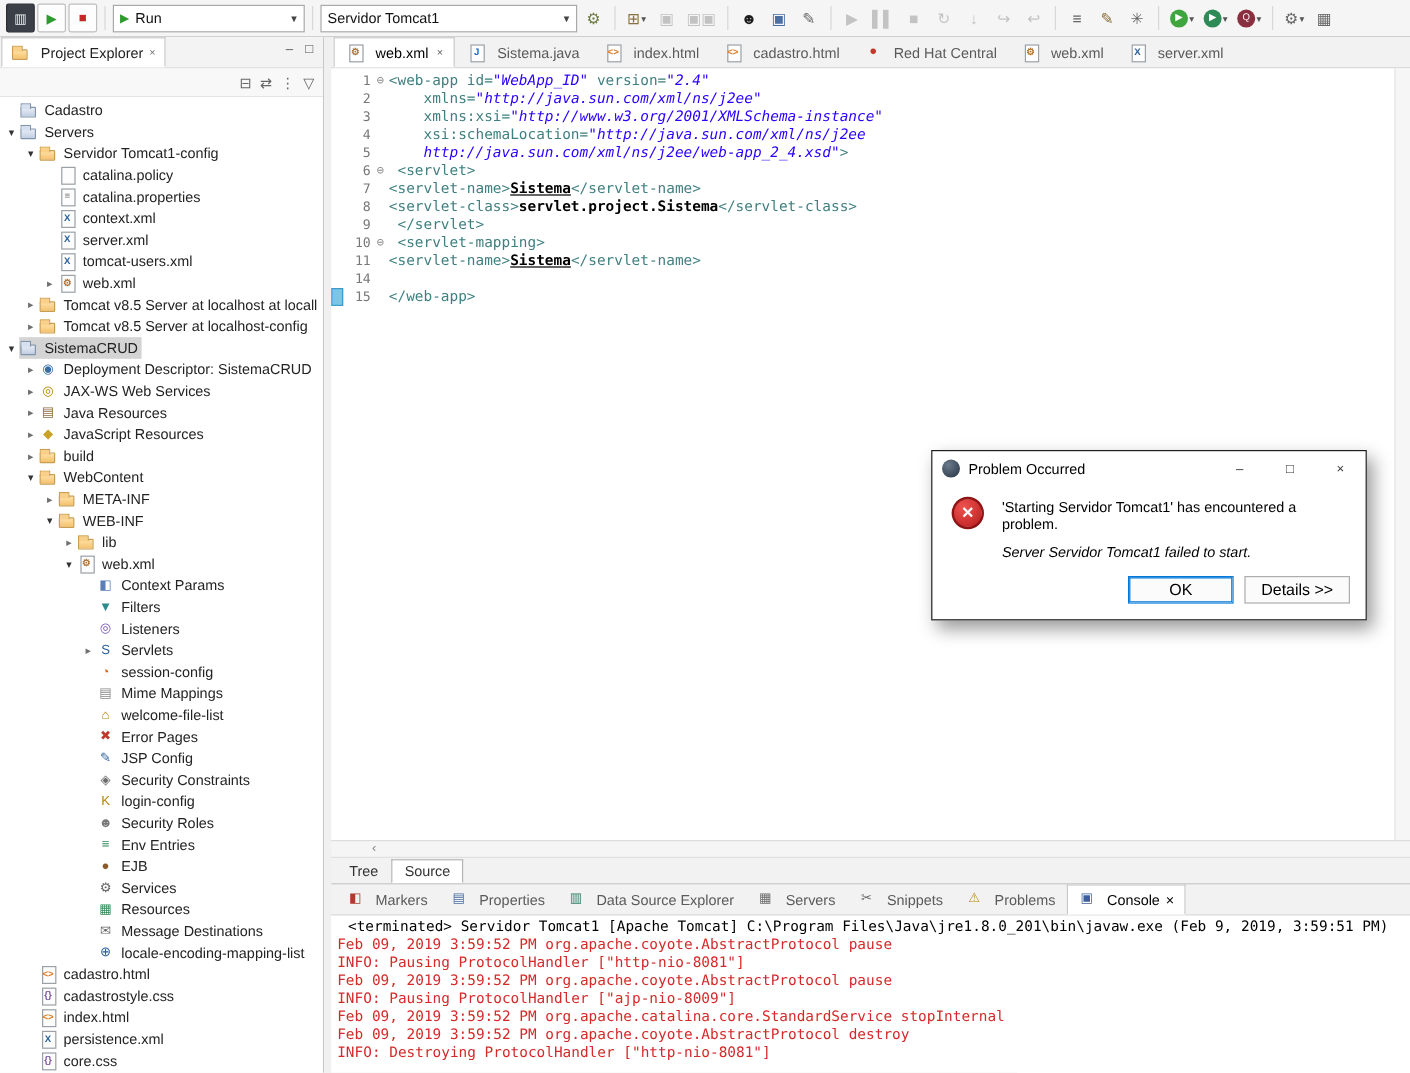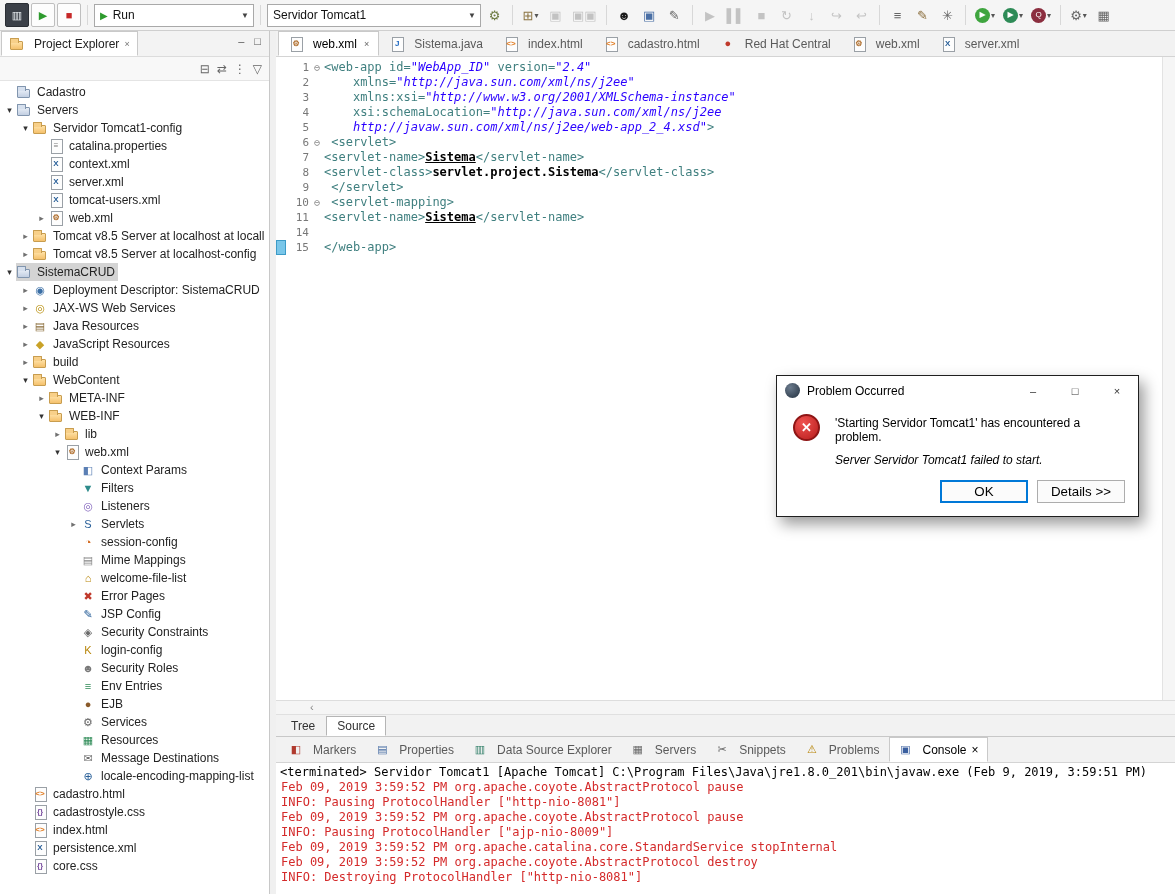--- a/index.html
+++ b/index.html
@@ -78,21 +78,21 @@
   #view-switch { height:22px; background:#f2f2f2; border-top:1px solid #e0e0e0; display:flex; align-items:flex-end; padding-left:4px; }
   .vtab { height:20px; display:flex; align-items:center; padding:0 10px; color:#333; border:1px solid transparent; }
   .vtab.active { background:#fff; border:1px solid #b5b5b5; border-bottom-color:#fff; }
 
   
   #bottom-panel { height:158px; flex:none; background:#f2f2f2; border-top:1px solid #c8c8c8; display:flex; flex-direction:column; }
   #bottom-tabs { height:26px; display:flex; align-items:flex-end; padding-left:3px; border-bottom:1px solid #d4d4d4; }
   .btab { height:25px; display:flex; align-items:center; gap:5px; padding:0 8px; color:#5a5a5a; border:1px solid transparent; white-space:nowrap; }
   .btab.active { background:#fff; border:1px solid #c9c9c9; border-bottom:1px solid #fff; color:#000; }
   #console { flex:1; background:#fff; overflow:hidden; font-family:"DejaVu Sans Mono","Liberation Mono",monospace; font-size:12px; }
-  .console-header { color:#000; padding:2px 4px 1px; white-space:pre; }
+  .console-header { color:#000; padding:2px 14px 1px; white-space:pre; }
   .cline { color:#d42a2a; padding:0 5px; line-height:15px; white-space:pre; }
 
   
   #dialog { position:absolute; left:776px; top:375px; width:363px; height:142px; background:#fff; border:1px solid #1f1f1f; box-shadow:5px 7px 14px rgba(0,0,0,.4); z-index:50; }
   .dlg-titlebar { height:29px; display:flex; align-items:center; padding-left:8px; gap:7px; }
   .dlg-ico { width:15px; height:15px; border-radius:50%; background:radial-gradient(circle at 35% 30%, #6b7b8d, #23303f); flex:none; }
   .dlg-title { flex:1; color:#000; }
   .dlg-winbtns { display:flex; height:29px; }
   .wbtn { width:42px; display:flex; align-items:center; justify-content:center; color:#333; font-size:11px; }
   .dlg-body { display:flex; gap:15px; padding:9px 14px 0 16px; }
@@ -250,20 +250,28 @@
             <span class="arr open">▾</span>
             <span class="selwrap">
               <span class="ti ti-folder"></span>
               <span class="tlabel">Servidor Tomcat1-config</span>
             </span>
           </div>
           <div class="trow">
             <span class="sp" style="width: 35px;"></span>
             <span class="arr"></span>
             <span class="selwrap">
+              <span class="ti ti-doc"></span>
+              <span class="tlabel">catalina.policy</span>
+            </span>
+          </div>
+          <div class="trow">
+            <span class="sp" style="width: 35px;"></span>
+            <span class="arr"></span>
+            <span class="selwrap">
               <span class="ti ti-doc">
                 <span class="ov" style="color: rgb(119, 119, 119);">≡</span>
               </span>
               <span class="tlabel">catalina.properties</span>
             </span>
           </div>
           <div class="trow">
             <span class="sp" style="width: 35px;"></span>
             <span class="arr"></span>
             <span class="selwrap">
@@ -721,21 +729,21 @@
             <div class="crow">
               <span class="c-ann"></span>
               <span class="c-num">4</span>
               <span class="c-fold"></span>
               <span class="c-text"><span class="tk-plain">    </span><span class="tk-tag">xsi:schemaLocation=</span><span class="tk-val">"http://java.sun.com/xml/ns/j2ee</span></span>
             </div>
             <div class="crow">
               <span class="c-ann"></span>
               <span class="c-num">5</span>
               <span class="c-fold"></span>
-              <span class="c-text"><span class="tk-plain">    </span><span class="tk-val">http://javaw.sun.com/xml/ns/j2ee/web-app_2_4.xsd"</span><span class="tk-tag">&gt;</span></span>
+              <span class="c-text"><span class="tk-plain">    </span><span class="tk-val">http://java.sun.com/xml/ns/j2ee/web-app_2_4.xsd"</span><span class="tk-tag">&gt;</span></span>
             </div>
             <div class="crow">
               <span class="c-ann"></span>
               <span class="c-num">6</span>
               <span class="c-fold">⊖</span>
               <span class="c-text"><span class="tk-plain"> </span><span class="tk-tag">&lt;servlet&gt;</span></span>
             </div>
             <div class="crow">
               <span class="c-ann"></span>
               <span class="c-num">7</span>

